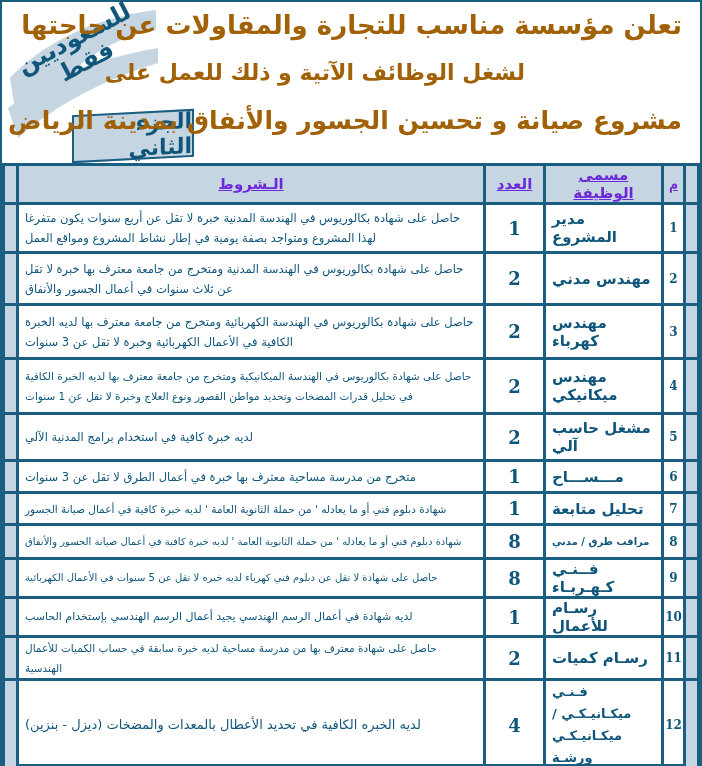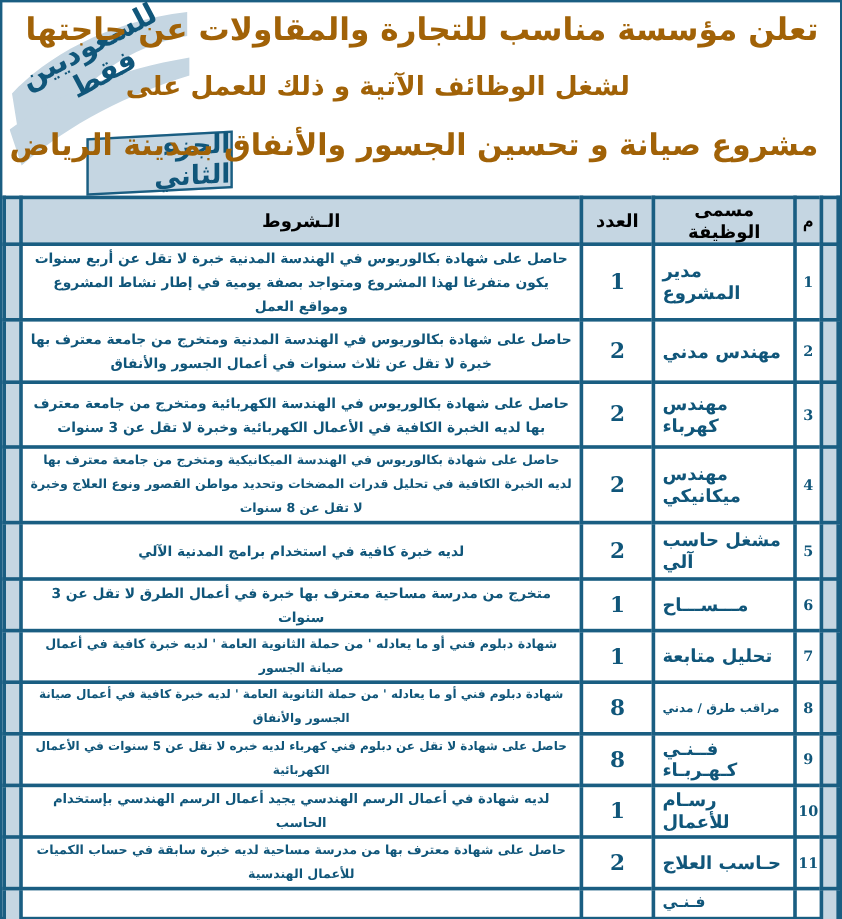--- a/index.html
+++ b/index.html
@@ -9,26 +9,26 @@
   .brush { position:absolute; left:6px; top:6px; width:150px; height:150px; }
   .h-line { position:absolute; right:20px; font-weight:bold; direction:rtl; color:#a16207; white-space:nowrap; font-family:"DejaVu Sans", sans-serif; }
   .h1 { top:8px; font-size:26px; right:18px; }
   .h2 { top:58px; font-size:22px; right:175px;margin-left:24px; }
   .h3 { top:104px; font-size:25px; right:18px; }
   .saudi { position:absolute; left:8px; top:22px; width:140px; transform:rotate(-28deg); transform-origin:center; text-align:center; font-weight:bold; font-size:24px; line-height:26px; color:#10567a; direction:rtl; }
   .part-flag { position:absolute; left:70px; top:110px; width:118px; height:44px; background:#c5d6e2; border:2px solid #1a5e82; transform:skewY(-3deg); display:flex; align-items:center; justify-content:center; font-weight:bold; font-size:22px; direction:rtl; color:#10567a; }
 
   table.jobs { position:absolute; left:0; top:161px; width:698px; border-collapse:collapse; direction:rtl; table-layout:fixed; }
   table.jobs td, table.jobs th { border:3px solid #1a5e82; padding:0 6px; vertical-align:middle; }
-  th { background:#c5d6e2; font-size:15px; font-weight:bold; color:#000000; height:26px; }
+  th { background:#c5d6e2; font-size:15px; font-weight:bold; color:#6d28d9; height:26px;text-decoration:underline; }
   .side { background:#c5d6e2; padding:0 !important; }
   .num-col { text-align:center; font-size:12px; font-weight:bold; font-family:"DejaVu Serif", serif; padding:0 !important; }
   .title-col { text-align:left; font-size:15px; font-weight:bold; }
   .count-col { text-align:center; font-size:18px; font-weight:bold; font-family:"DejaVu Serif", serif; }
-  .cond-col { text-align:center; font-size:11.5px; font-weight:bold; line-height:20px; }
+  .cond-col { text-align:left; font-size:11.5px; font-weight:normal; line-height:20px; }
 </style>
 </head>
 <body>
 
 <div class="ad">
 
   <div class="header">
     <svg class="brush" viewBox="0 0 150 150">
       <path d="M2,70 C30,40 80,10 148,2 L148,22 C100,30 60,60 40,95 L10,120 Z" fill="#c5d6e2"></path>
       <path d="M0,100 C40,70 90,50 150,40 L150,55 C100,70 50,95 10,130 Z" fill="#c5d6e2"></path>
@@ -85,21 +85,21 @@
         <td class="title-col">مهندس كهرباء</td>
         <td class="count-col">2</td>
         <td class="cond-col">حاصل على شهادة بكالوريوس في الهندسة الكهربائية ومتخرج من جامعة معترف بها لديه الخبرة الكافية في الأعمال الكهربائية وخبرة لا تقل عن 3 سنوات</td>
         <td class="side"></td>
       </tr>
       <tr style="height:55px">
         <td class="side"></td>
         <td class="num-col">4</td>
         <td class="title-col">مهندس ميكانيكي</td>
         <td class="count-col">2</td>
-        <td class="cond-col" style="font-size:10.5px">حاصل على شهادة بكالوريوس في الهندسة الميكانيكية ومتخرج من جامعة معترف بها لديه الخبرة الكافية في تحليل قدرات المضخات وتحديد مواطن القصور ونوع العلاج وخبرة لا تقل عن 8 سنوات</td>
+        <td class="cond-col" style="font-size:10.5px">حاصل على شهادة بكالوريوس في الهندسة الميكانيكية ومتخرج من جامعة معترف بها لديه الخبرة الكافية في تحليل قدرات المضخات وتحديد مواطن القصور ونوع العلاج وخبرة لا تقل عن 1 سنوات</td>
         <td class="side"></td>
       </tr>
       <tr style="height:47px">
         <td class="side"></td>
         <td class="num-col">5</td>
         <td class="title-col">مشغل حاسب آلي</td>
         <td class="count-col">2</td>
         <td class="cond-col">لديه خبرة كافية في استخدام برامج المدنية الآلي</td>
         <td class="side"></td>
       </tr>
@@ -139,21 +139,21 @@
         <td class="side"></td>
         <td class="num-col">10</td>
         <td class="title-col">رسـام للأعمال</td>
         <td class="count-col">1</td>
         <td class="cond-col" style="font-size:11px">لديه شهادة في أعمال الرسم الهندسي يجيد أعمال الرسم الهندسي بإستخدام الحاسب</td>
         <td class="side"></td>
       </tr>
       <tr style="height:31px">
         <td class="side"></td>
         <td class="num-col">11</td>
-        <td class="title-col">حـاسب العلاج</td>
+        <td class="title-col">رسـام كميات</td>
         <td class="count-col">2</td>
         <td class="cond-col" style="font-size:10.5px">حاصل على شهادة معترف بها من مدرسة مساحية لديه خبرة سابقة في حساب الكميات للأعمال الهندسية</td>
         <td class="side"></td>
       </tr>
       <tr style="height:65px">
         <td class="side"></td>
         <td class="num-col">12</td>
         <td class="title-col" style="font-size:13px;line-height:22px">فـنـي ميكـانيـكـي / ميكـانيـكـي ورشـة</td>
         <td class="count-col">4</td>
         <td class="cond-col" style="font-size:13px">لديه الخبره الكافية في تحديد الأعطال بالمعدات والمضخات (ديزل - بنزين)</td>

